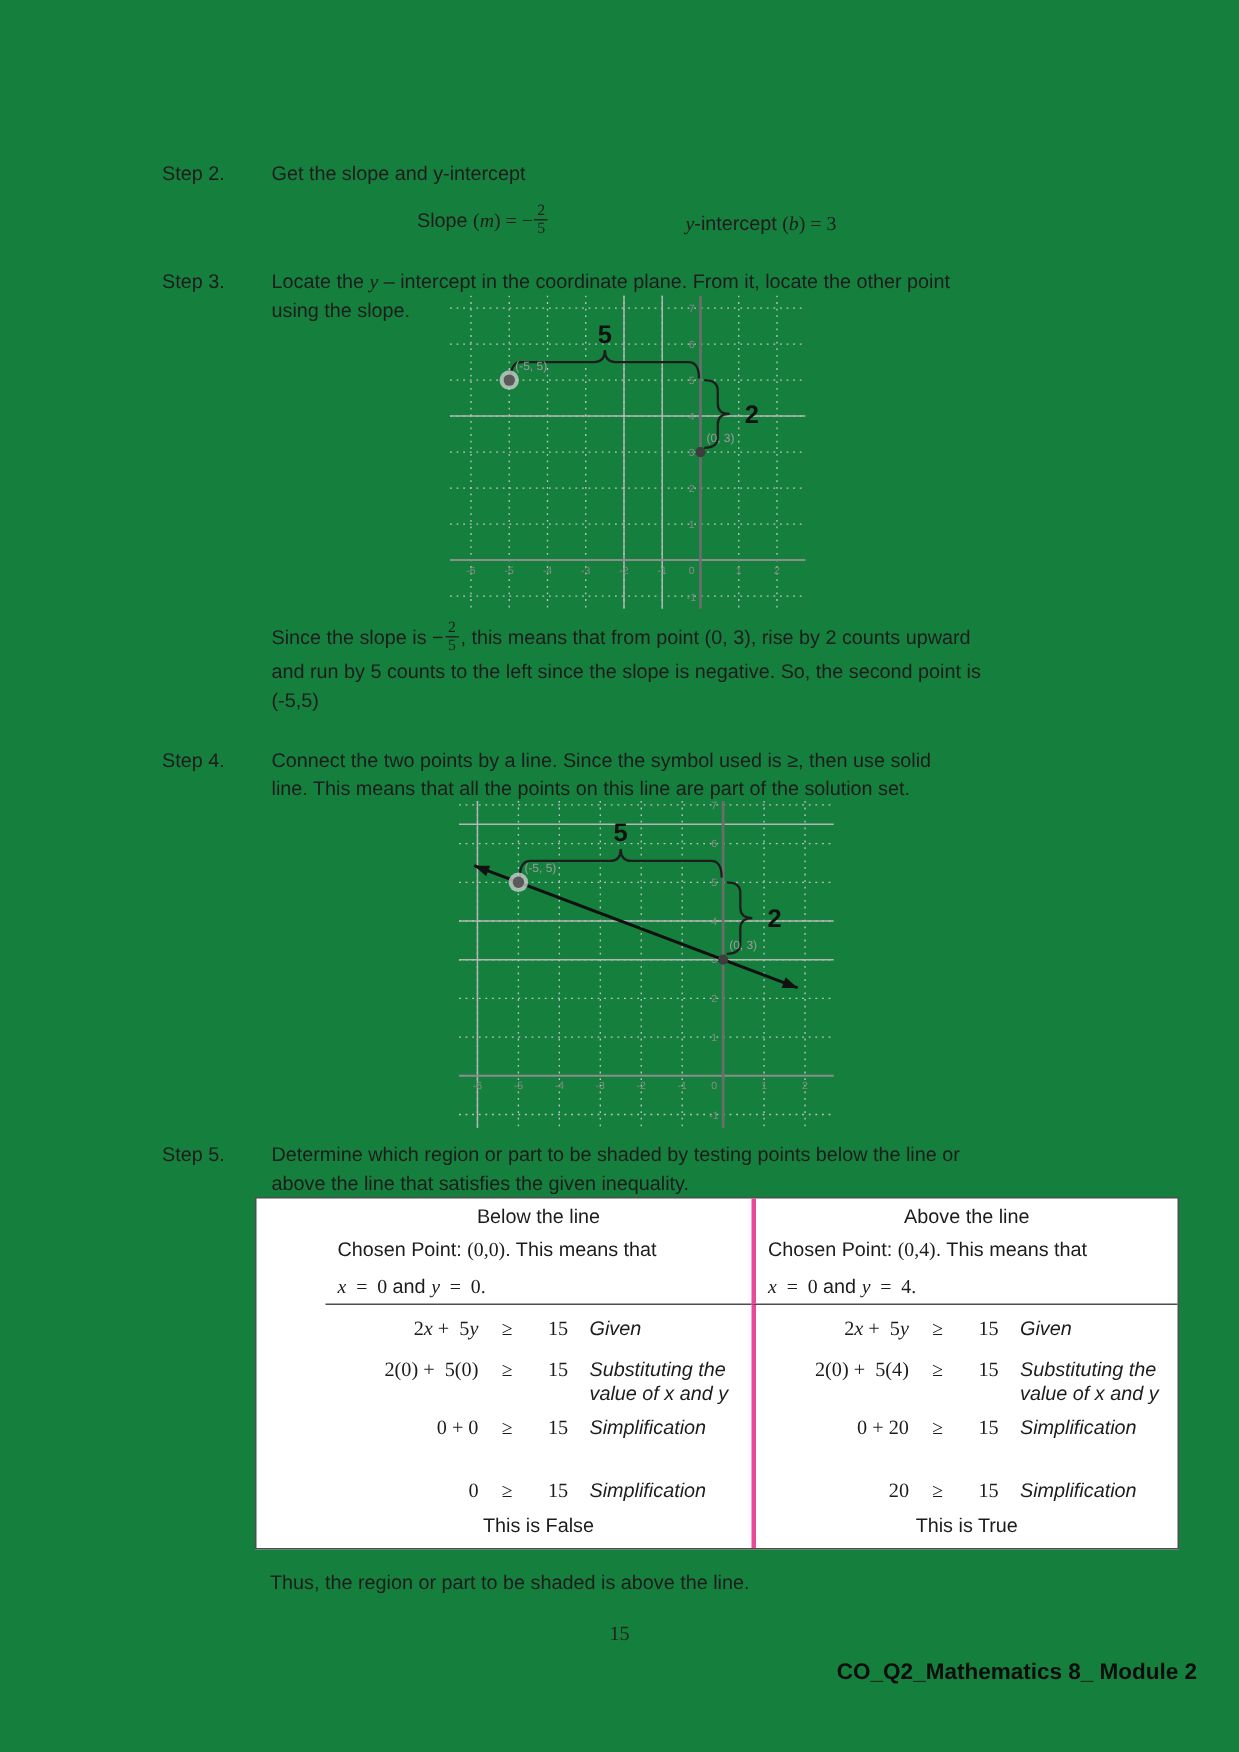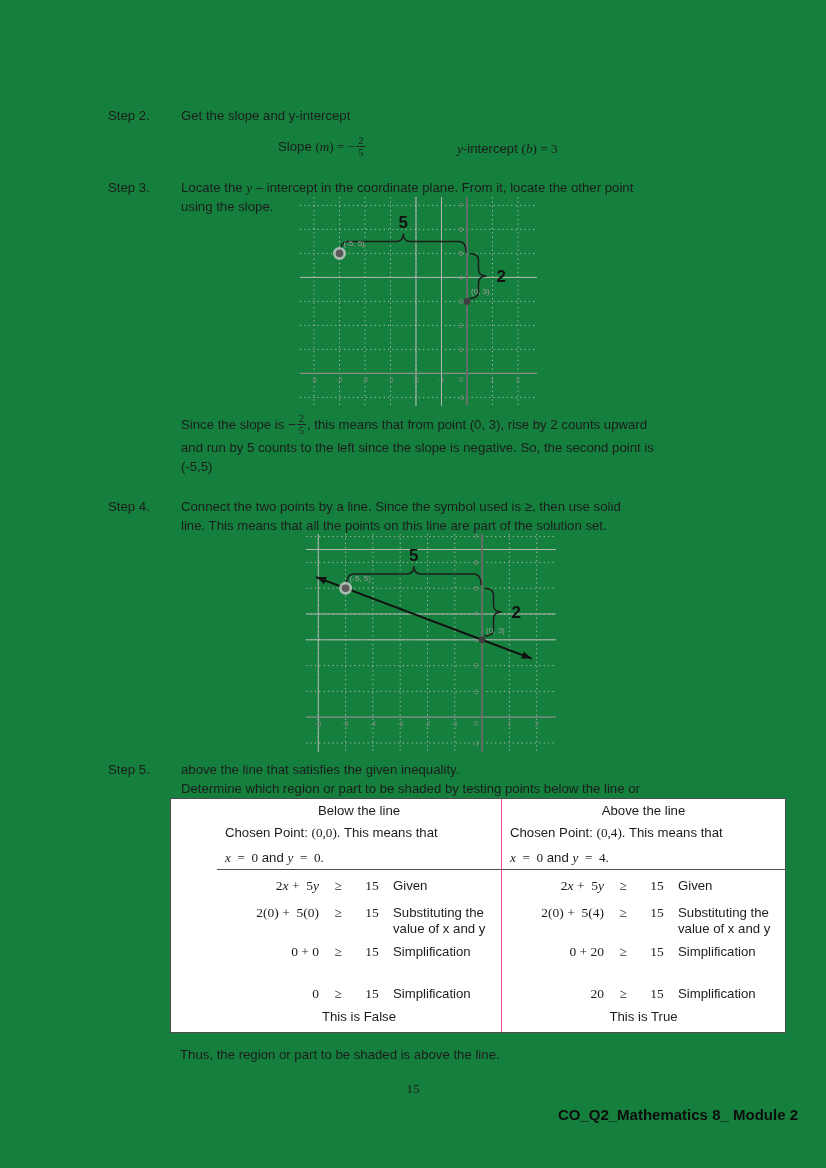--- a/index.html
+++ b/index.html
@@ -12,30 +12,30 @@
   .math i{font-style:italic;}
   .serif{font-family:"Liberation Serif",serif;}
   .frac{display:inline-flex;flex-direction:column;align-items:center;vertical-align:middle;
         line-height:1.08;font-size:10.5px;font-family:"Liberation Serif",serif;margin:0 1px;position:relative;top:-1px;}
   .frac .fn{padding:0 2px;}
   .frac .fd{border-top:1px solid #222;padding:0 2px;}
   
   .ineq-table{position:absolute;left:170px;top:798px;width:568px;border:1px solid #4d4d4d;
               display:grid;grid-template-columns:1fr 1fr;background:#fff;padding-left:46px;}
   .cell{box-sizing:border-box;}
-  .cell.c1{border-left:1px solid #ec4899;}
+  .cell.c1{border-left:3px solid #ec4899;}
   .hdr{border-bottom:1px solid #4d4d4d;height:71px;padding:2px 8px 0 8px;}
   .hdr .ttl{text-align:center;line-height:20px;}
   .hdr .chosen{line-height:24.5px;}
   .bdy{padding:7px 10px 6px 10px;}
   .eq-row{display:grid;grid-template-columns:92px 26px 30px 1fr;column-gap:6px;align-items:start;}
   .eq-row .expr{text-align:right;font-family:"Liberation Serif",serif;font-size:13.5px;line-height:18px;}
   .eq-row .sym{text-align:center;font-family:"Liberation Serif",serif;font-size:13px;line-height:18px;}
   .eq-row .val{text-align:center;font-family:"Liberation Serif",serif;font-size:13.5px;line-height:18px;}
-  .eq-row .reason{line-height:15.5px;padding-top:1px;}
+  .eq-row .reason{line-height:15.5px;padding-top:1px;font-style:italic;}
   .mb9{margin-bottom:9px;} .mb7{margin-bottom:7px;} .mb8{margin-bottom:24px;} .mb4{margin-bottom:4px;}
   .verdict{text-align:center;line-height:19px;}
   
   .pagenum{position:absolute;top:1079px;left:0;width:826px;text-align:center;
            font-family:"Liberation Serif",serif;font-size:13.5px;color:#222;}
   .module{position:absolute;top:1105px;right:28px;font-weight:bold;font-size:15px;color:#0d0d0d;}
   .watermark{position:absolute;top:1187px;left:0;width:826px;text-align:center;
              font-size:15px;color:#c9c9c9;letter-spacing:0.5px;}
 </style>
 </head>
@@ -183,22 +183,22 @@
       <circle cx="39.6" cy="54.2" r="6.5" fill="#cccccc" opacity="0.8"></circle>
       <circle cx="39.6" cy="54.2" r="3.8" fill="#5a5a5a"></circle>
       <text x="43.6" y="47.2" text-anchor="start" font-size="8" fill="#9b9b9b" font-family="Liberation Sans,sans-serif">(-5, 5)</text>
       <circle cx="176.1" cy="105.8" r="3.4" fill="#3d3d3d"></circle>
       <text x="180.1" y="98.8" text-anchor="start" font-size="8" fill="#9b9b9b" font-family="Liberation Sans,sans-serif">(0, 3)</text>
     </svg>
 
   <div class="step" style="top:760px">
     <div class="step-label">Step 5.</div>
     <div>
+      <div>Determine which region or part to be shaded by testing points below the line or</div>
       <div>above the line that satisfies the given inequality.</div>
-      <div>Determine which region or part to be shaded by testing points below the line or</div>
     </div>
   </div>
 
   <div class="ineq-table">
     <div class="cell hdr c0">
       <div class="ttl">Below the line</div>
       <div class="chosen"><span>Chosen Point: </span><span class="math">(0,0)</span><span>. This means that</span></div>
       <div class="chosen"><span class="math"><i>x</i>  =  0</span><span> and </span><span class="math"><i>y</i>  =  0.</span></div>
     </div>
     <div class="cell hdr c1">

